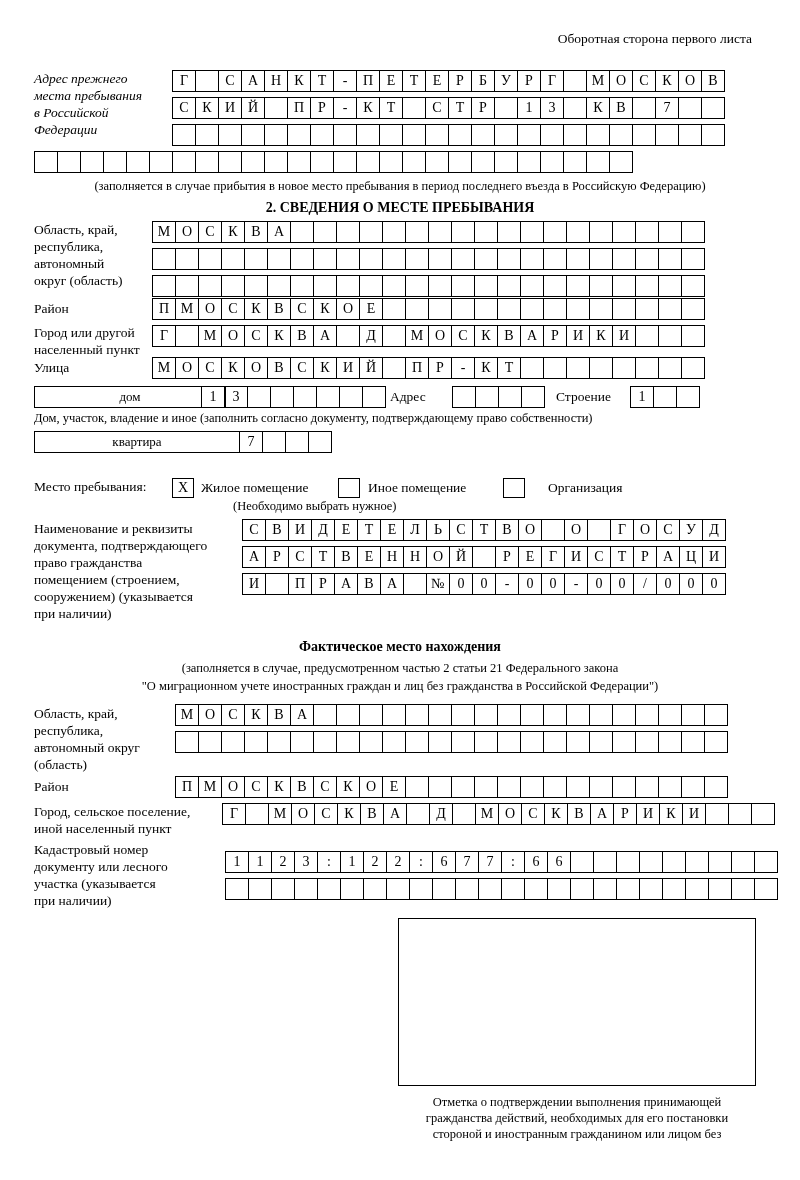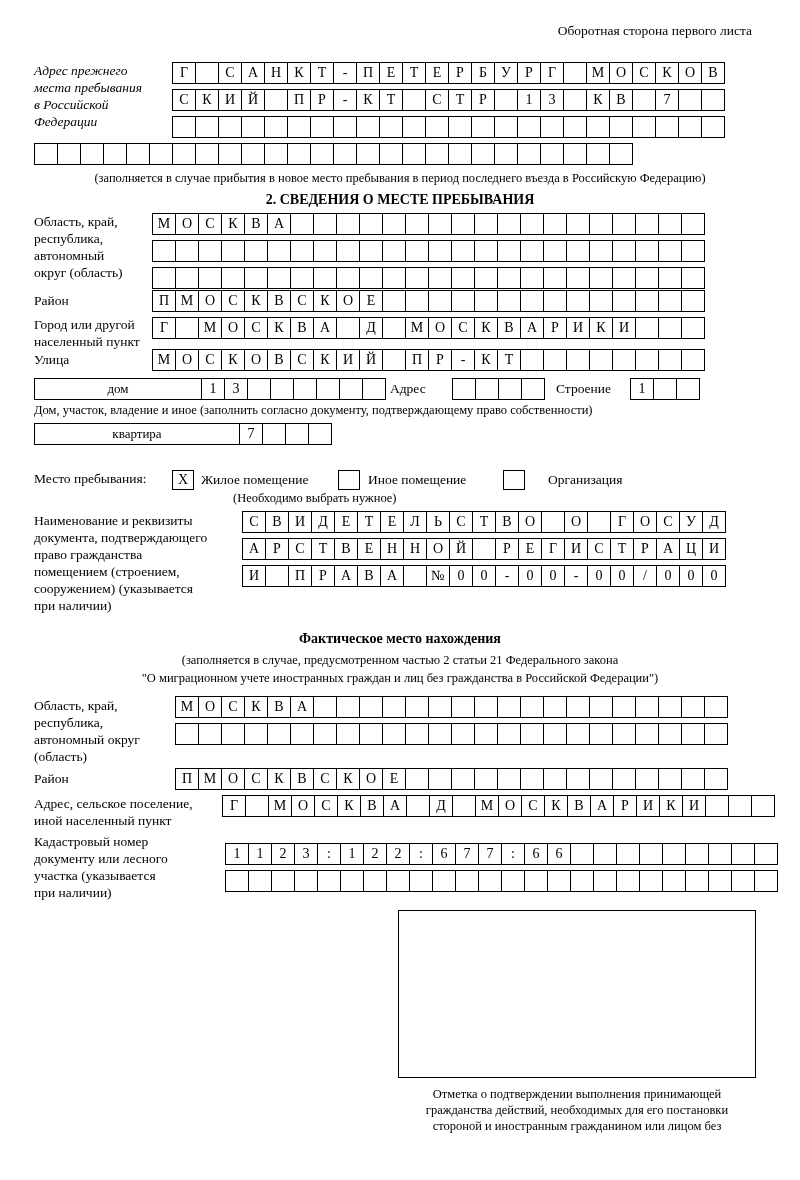--- a/index.html
+++ b/index.html
@@ -5,21 +5,21 @@
   html,body{margin:0;padding:0;}
   body{
     width:800px;height:1180px;
     background:#fff;
     font-family:"Liberation Serif", serif;
     color:#000;
     position:relative;
     overflow:hidden;
   }
   .page{position:relative;width:800px;height:1180px;}
-  .abs{position:absolute;}
+  .abs{position:absolute;margin-top:8px;}
   .hdr-right{
     right:48px;top:22px;font-size:13.5px;
   }
   .lbl{font-size:13.5px;line-height:17px;}
   .lbl-sm{font-size:12.5px;line-height:16px;}
   .center{text-align:center;}
   .bold{font-weight:bold;}
 
   
   .cells{display:flex;}
@@ -340,21 +340,21 @@
       <div class="cell"></div>
       <div class="cell"></div>
       <div class="cell"></div>
       <div class="cell"></div>
       <div class="cell"></div>
       <div class="cell"></div>
       <div class="cell"></div>
       <div class="cell"></div>
     </div>
 
-  <div class="abs wbox" style="left:34px;top:378px;width:168px;">дом</div>
+  <div class="abs wbox" style="left:34px;top:378px;width:192px;">дом</div>
   <div class="abs cells" id="s2-house" style="left:201px;top:378px;">
       <div class="cell">1</div>
       <div class="cell">3</div>
       <div class="cell"></div>
       <div class="cell"></div>
       <div class="cell"></div>
       <div class="cell"></div>
       <div class="cell"></div>
       <div class="cell"></div>
     </div>
@@ -554,21 +554,21 @@
       <div class="cell"></div>
       <div class="cell"></div>
       <div class="cell"></div>
       <div class="cell"></div>
       <div class="cell"></div>
       <div class="cell"></div>
       <div class="cell"></div>
     </div>
 
   <div class="abs lbl" style="left:34px;top:795px;width:180px;">
-    <div>Адрес, сельское поселение,</div>
+    <div>Город, сельское поселение,</div>
     <div>иной населенный пункт</div>
   </div>
   <div class="abs cells" id="sa-city" style="left:222px;top:795px;">
       <div class="cell">Г</div>
       <div class="cell"></div>
       <div class="cell">М</div>
       <div class="cell">О</div>
       <div class="cell">С</div>
       <div class="cell">К</div>
       <div class="cell">В</div>

